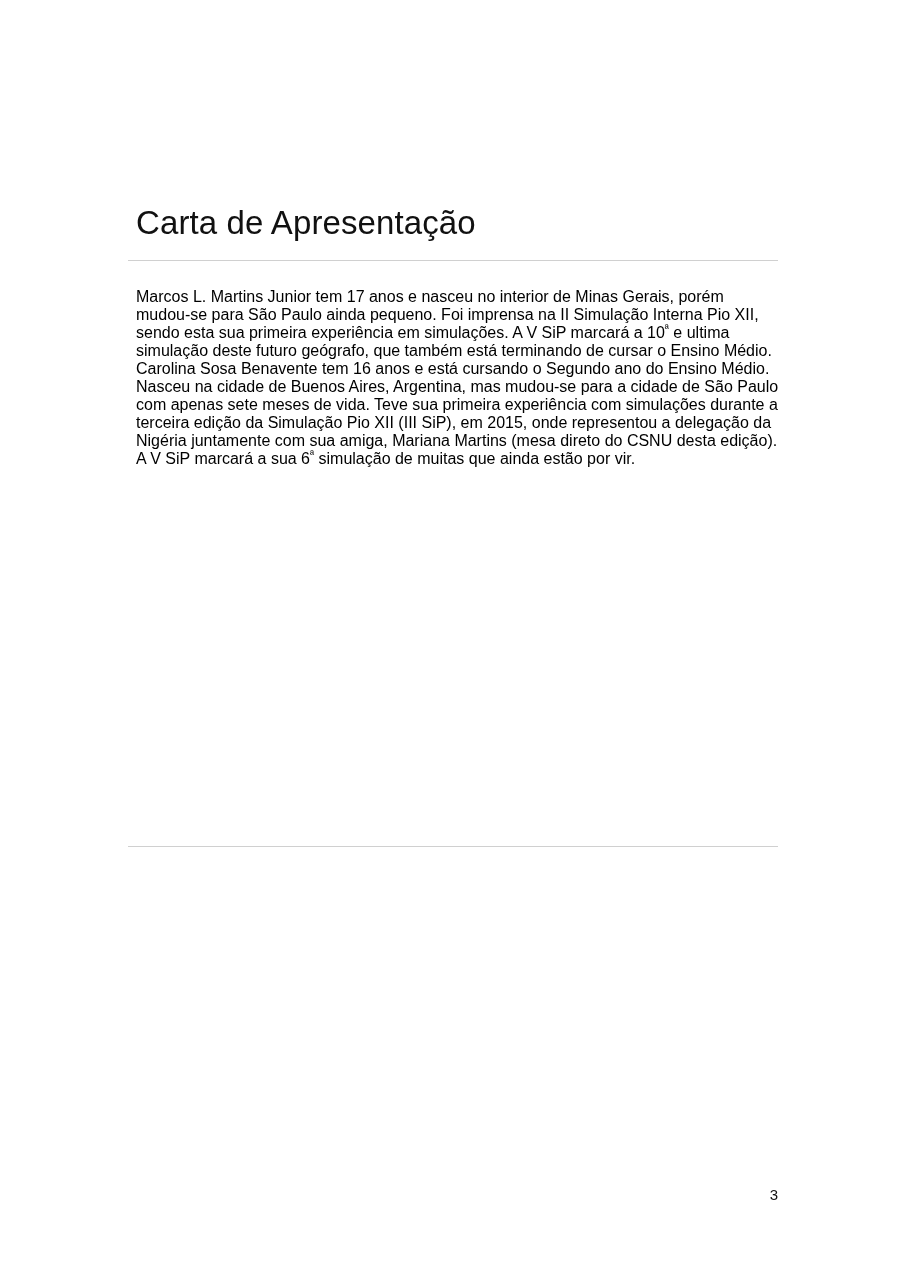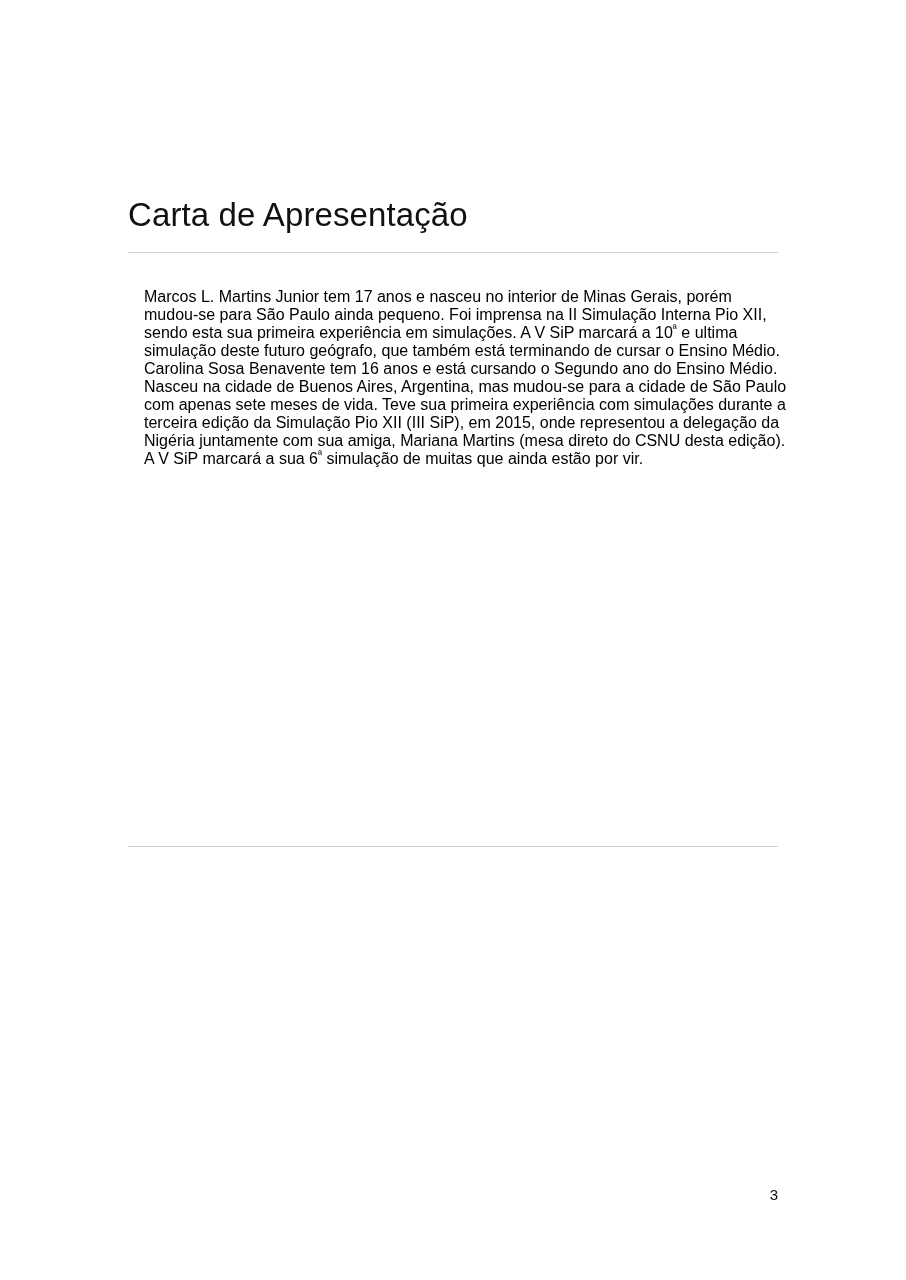--- a/index.html
+++ b/index.html
@@ -27,40 +27,40 @@
   .content {
     position: absolute;
     left: 128px;
     top: 0;
     width: 650px;
   }
   .doc-title {
     font-size: 33px;
     font-weight: normal;
     line-height: 1.15;
-    margin: 0;
+    margin: 8px;
     padding: 0;
     color: #111111;
     letter-spacing: 0.1px;
   }
   .title-block {
     position: absolute;
     left: 0;
     top: 196px;
     width: 650px;
   }
   .title-rule {
     border: none;
     border-top: 1px solid #d0d0d0;
     margin: 18px 0 0 0;
     height: 0;
   }
   .body-block {
     position: absolute;
-    left: 16px;
+    left: 8px;
     top: 288px;
     width: 645px;
   }
   .footer-rule {
     position: absolute;
     left: 128px;
     top: 846px;
     width: 650px;
     border: none;
     border-top: 1px solid #d0d0d0;

